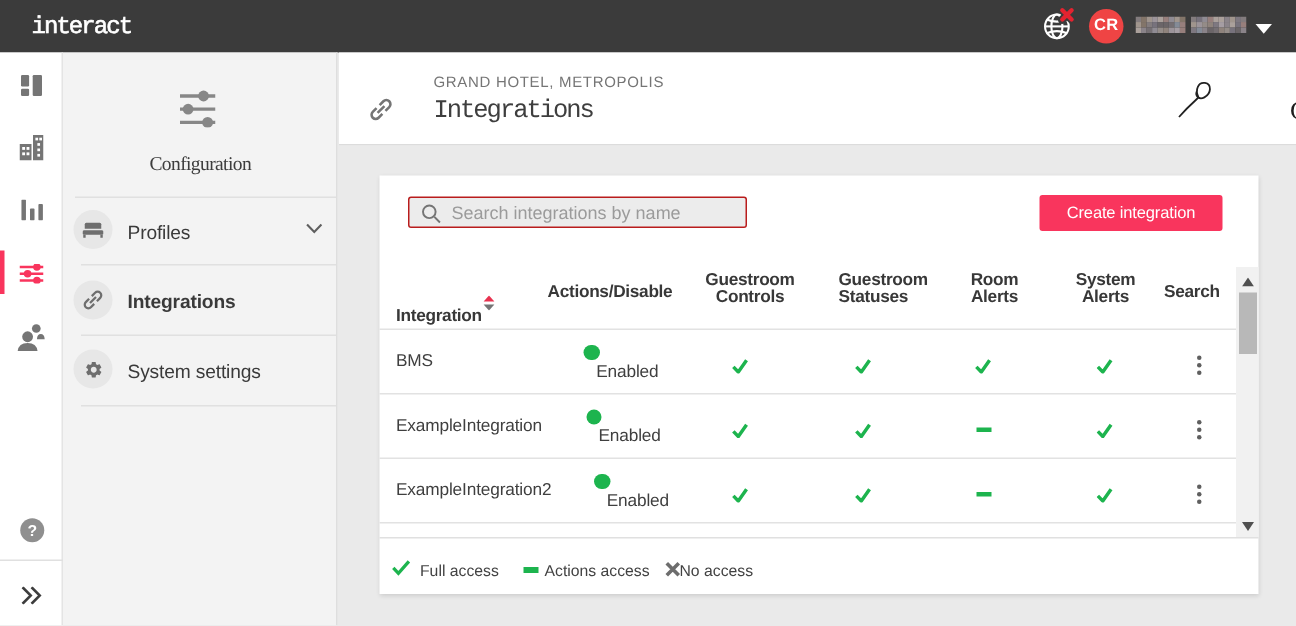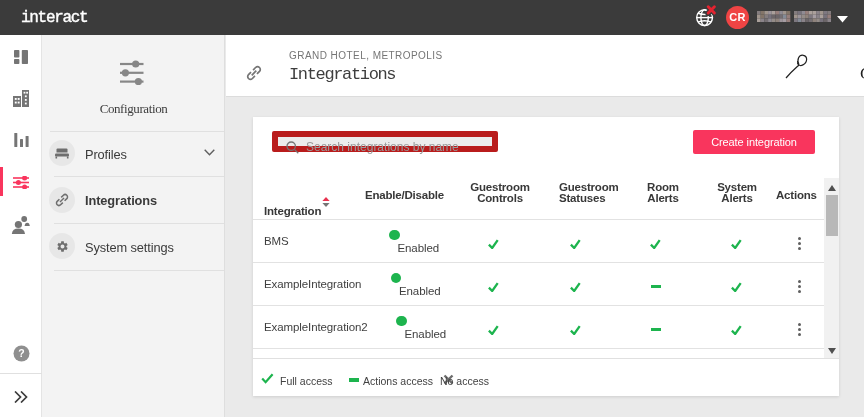--- a/index.html
+++ b/index.html
@@ -27,21 +27,21 @@
 
 
 .hdr { position:absolute; top:35px; left:226px; width:760px; height:62px; background:#ffffff; border-bottom:1px solid #dcdcdc; }
 .crumb { position:absolute; left:63px; top:15px; font-size:10px; letter-spacing:0.45px; color:#757575; }
 .htitle { position:absolute; left:63px; top:30px; font-family:"Liberation Mono", monospace; font-size:17px; letter-spacing:-1.35px; color:#3e3e3e; }
 .ghlogo { position:absolute; right:25px; top:29px; font-family:Liberation Serif, serif; color:#1d1d1d; font-size:17px; white-space:nowrap; }
 .ghlogo .sc { font-size:12.5px; letter-spacing:0.6px; }
 
 
 .card { position:absolute; left:253px; top:117px; width:586px; height:279px; background:#fff; box-shadow:0 1px 3px rgba(0,0,0,0.12); }
-.search { position:absolute; left:19px; top:14px; width:226px; height:21px; background:#ececec; border:6px solid #b91c1c; border-radius:2px; }
+.search { position:absolute; left:19px; top:14px; width:226px; height:21px; background:#ececec; border:1px solid #b91c1c; border-radius:2px; }
 .search .ph { position:absolute; left:28px; top:3px; font-size:12px; color:#9b9b9b; }
 .cbtn { position:absolute; left:440px; top:13px; width:122px; height:24px; background:#f9355d; border-radius:2px; color:#fff; font-size:11px; letter-spacing:-0.1px; text-align:center; line-height:24px; }
 .th { position:absolute; font-size:11.5px; font-weight:bold; color:#383838; line-height:11.5px; letter-spacing:-0.2px; }
 .rowline { position:absolute; left:0; width:572px; height:1px; background:#e2e2e2; }
 .cell { position:absolute; font-size:11.5px; color:#3f3f3f; letter-spacing:-0.1px; }
 .dot { position:absolute; width:10.5px; height:10.5px; border-radius:50%; background:#1db44e; }
 .kebab { position:absolute; width:3px; }
 .kdot { width:3.2px; height:3.2px; border-radius:50%; background:#5f5f5f; margin-bottom:1.6px; }
 .legend { position:absolute; left:0; top:241px; width:586px; height:38px; border-top:1px solid #e0e0e0; font-size:10.5px; color:#424242; }
 
@@ -270,26 +270,26 @@
       </svg>
       <div class="ph">Search integrations by name</div>
     </div>
     <div class="cbtn">Create integration</div>
 
     <div class="th" style="left:11px;top:89px">Integration</div>
     <svg class="abs" style="left:68.5px;top:79.5px" width="8" height="10" viewBox="0 0 8 10">
       <path d="M4,0 L7.6,4 L0.4,4 Z" fill="#e8324f"></path>
       <path d="M4,10 L7.6,6 L0.4,6 Z" fill="#757575"></path>
     </svg>
-    <div class="th" style="left:112px;top:73px">Enable/Disable</div>
+    <div class="th" style="left:112px;top:73px">Actions/Disable</div>
     <div class="th" style="left:217px;top:64.5px;width:60px;text-align:center">Guestroom Controls</div>
     <div class="th" style="left:306px;top:64.5px;width:60px;">Guestroom Statuses</div>
     <div class="th" style="left:390px;top:64.5px;width:40px;text-align:center">Room Alerts</div>
     <div class="th" style="left:462px;top:64.5px;width:44px;text-align:center">System Alerts</div>
-    <div class="th" style="left:523px;top:73px">Actions</div>
+    <div class="th" style="left:523px;top:73px">Search</div>
 
     <div class="rowline" style="top:102px"></div>
     <div class="rowline" style="top:145px"></div>
     <div class="rowline" style="top:188px"></div>
     <div class="rowline" style="top:231px"></div>
 
     <div id="rows">
         <div class="cell" style="left:11px;top:118px">BMS</div>
         <div class="dot" style="left:136px;top:112.5px"></div>
         <div class="cell" style="left:144.5px;top:125px">Enabled</div>
@@ -361,17 +361,17 @@
     <div class="legend">
       <svg class="abs" style="left:8px;top:14px" width="13" height="11" viewBox="0 0 13 11" fill="none" stroke="#1db44e" stroke-width="2.2">
           <path d="M1.2,5.6 L4.6,9.2 L11.6,1.2"></path>
         </svg>
       <div class="abs" style="left:27px;top:16px">Full access</div>
       <div class="abs" style="left:96px;top:19px;width:10px;height:3.5px;background:#1db44e"></div>
       <div class="abs" style="left:110px;top:16px">Actions access</div>
       <svg class="abs" style="left:190px;top:15px" width="11" height="11" viewBox="0 0 11 11" stroke="#6d6d6d" stroke-width="2.4">
           <path d="M1.5,1.5 L9.5,9.5 M9.5,1.5 L1.5,9.5"></path>
         </svg>
-      <div class="abs" style="left:187px;top:16px">No access</div>
+      <div class="abs" style="left:200px;top:16px">No access</div>
     </div>
   </div>
 
 </div>
 
 </body></html>

